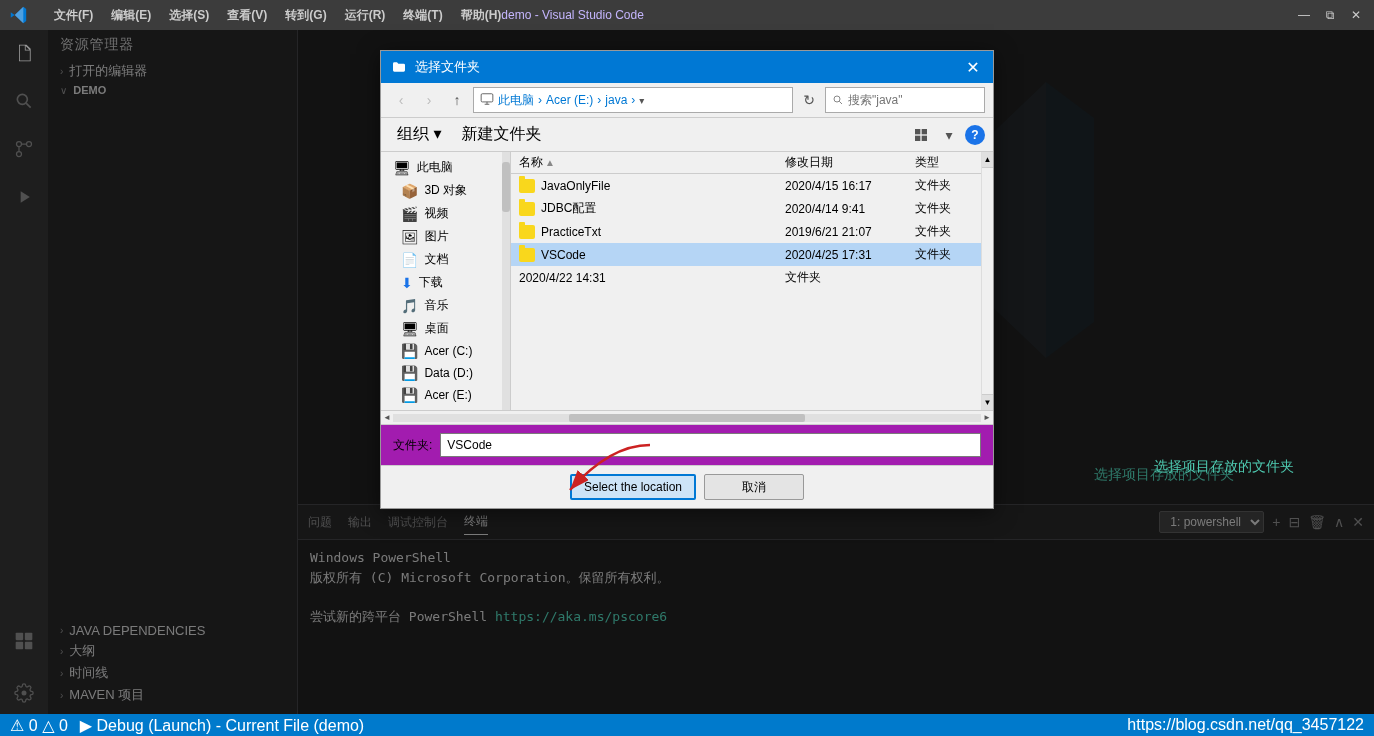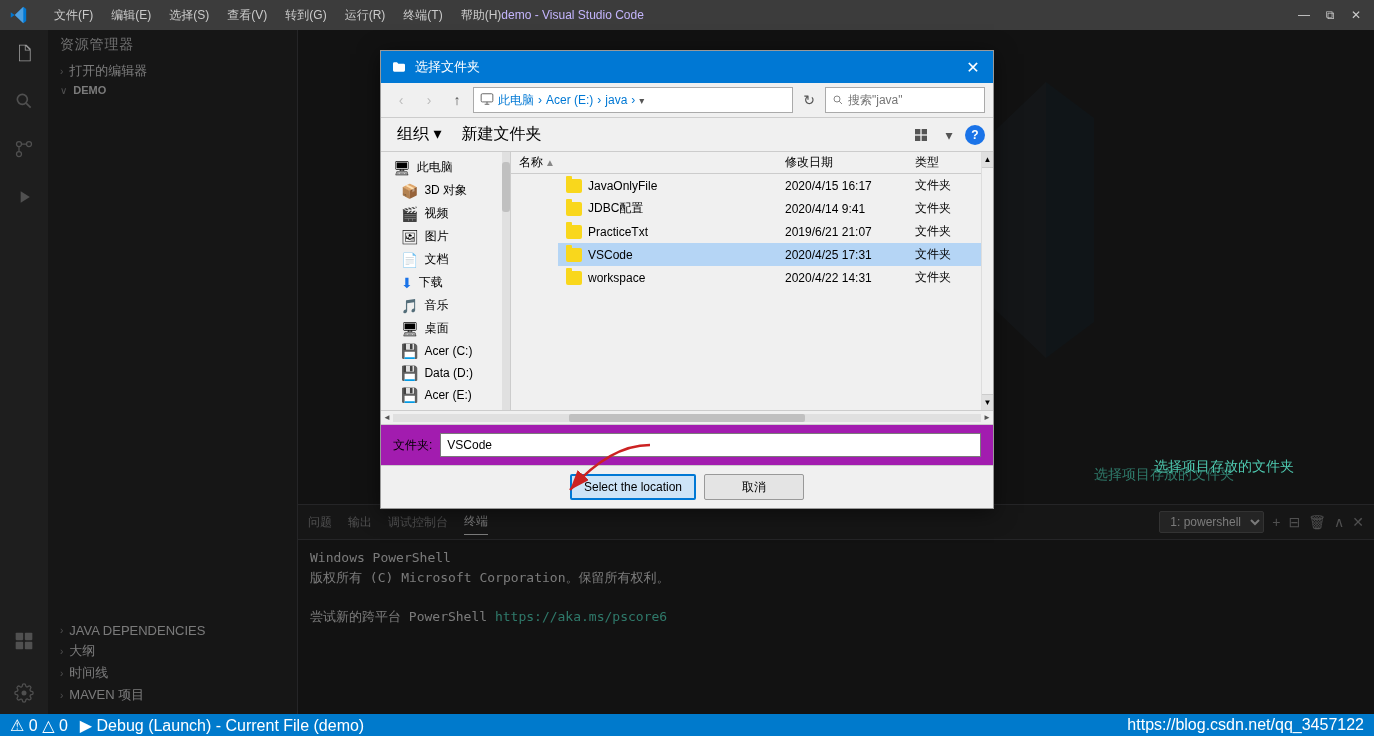--- a/index.html
+++ b/index.html
@@ -22,20 +22,21 @@
       align-items: center;
       justify-content: space-between;
       padding: 0 10px;
       color: #cccccc;
       font-size: 12px;
     }
     .title-bar-menu {
       display: flex;
       gap: 18px;
       align-items: center;
+      font-weight: bold;
     }
     .title-bar-menu span {
       cursor: pointer;
       color: #cccccc;
       font-size: 12px;
     }
     .title-bar-title {
       flex: 1;
       text-align: left;
       font-size: 12px;
@@ -434,21 +435,20 @@
       font-size: 10px;
     }
     .file-row {
       display: grid;
       grid-template-columns: 1fr 130px 70px;
       padding: 3px 8px;
       font-size: 12px;
       color: #000;
       cursor: pointer;
       align-items: center;
-      margin-left: 47px;
     }
     .file-row.selected {
       background: #b5d5f5;
       color: #000;
     }
     .file-row .file-name {
       display: flex;
       align-items: center;
       gap: 6px;
     }
@@ -879,24 +879,20 @@
         </div>
         <div class="file-row selected">
           <div class="file-name">
             <span class="folder-icon"></span>
             <span>VSCode</span>
           </div>
           <span>2020/4/25 17:31</span>
           <span>文件夹</span>
         </div>
         <div class="file-row">
-          <div class="file-name">
-            <span class="folder-icon"></span>
-            <span>workspace</span>
-          </div>
           <span>2020/4/22 14:31</span>
           <span>文件夹</span>
         </div>
 
         <div style="position:absolute;right:0;top:0;bottom:0;width:12px;background:#f0f0f0;border-left:1px solid #ddd;display:flex;flex-direction:column;">
           <div style="height:16px;background:#e0e0e0;display:flex;align-items:center;justify-content:center;font-size:8px;cursor:pointer;border-bottom:1px solid #ccc;">▲</div>
           <div style="flex:1;"></div>
           <div style="height:16px;background:#e0e0e0;display:flex;align-items:center;justify-content:center;font-size:8px;cursor:pointer;border-top:1px solid #ccc;">▼</div>
         </div>
       </div>

